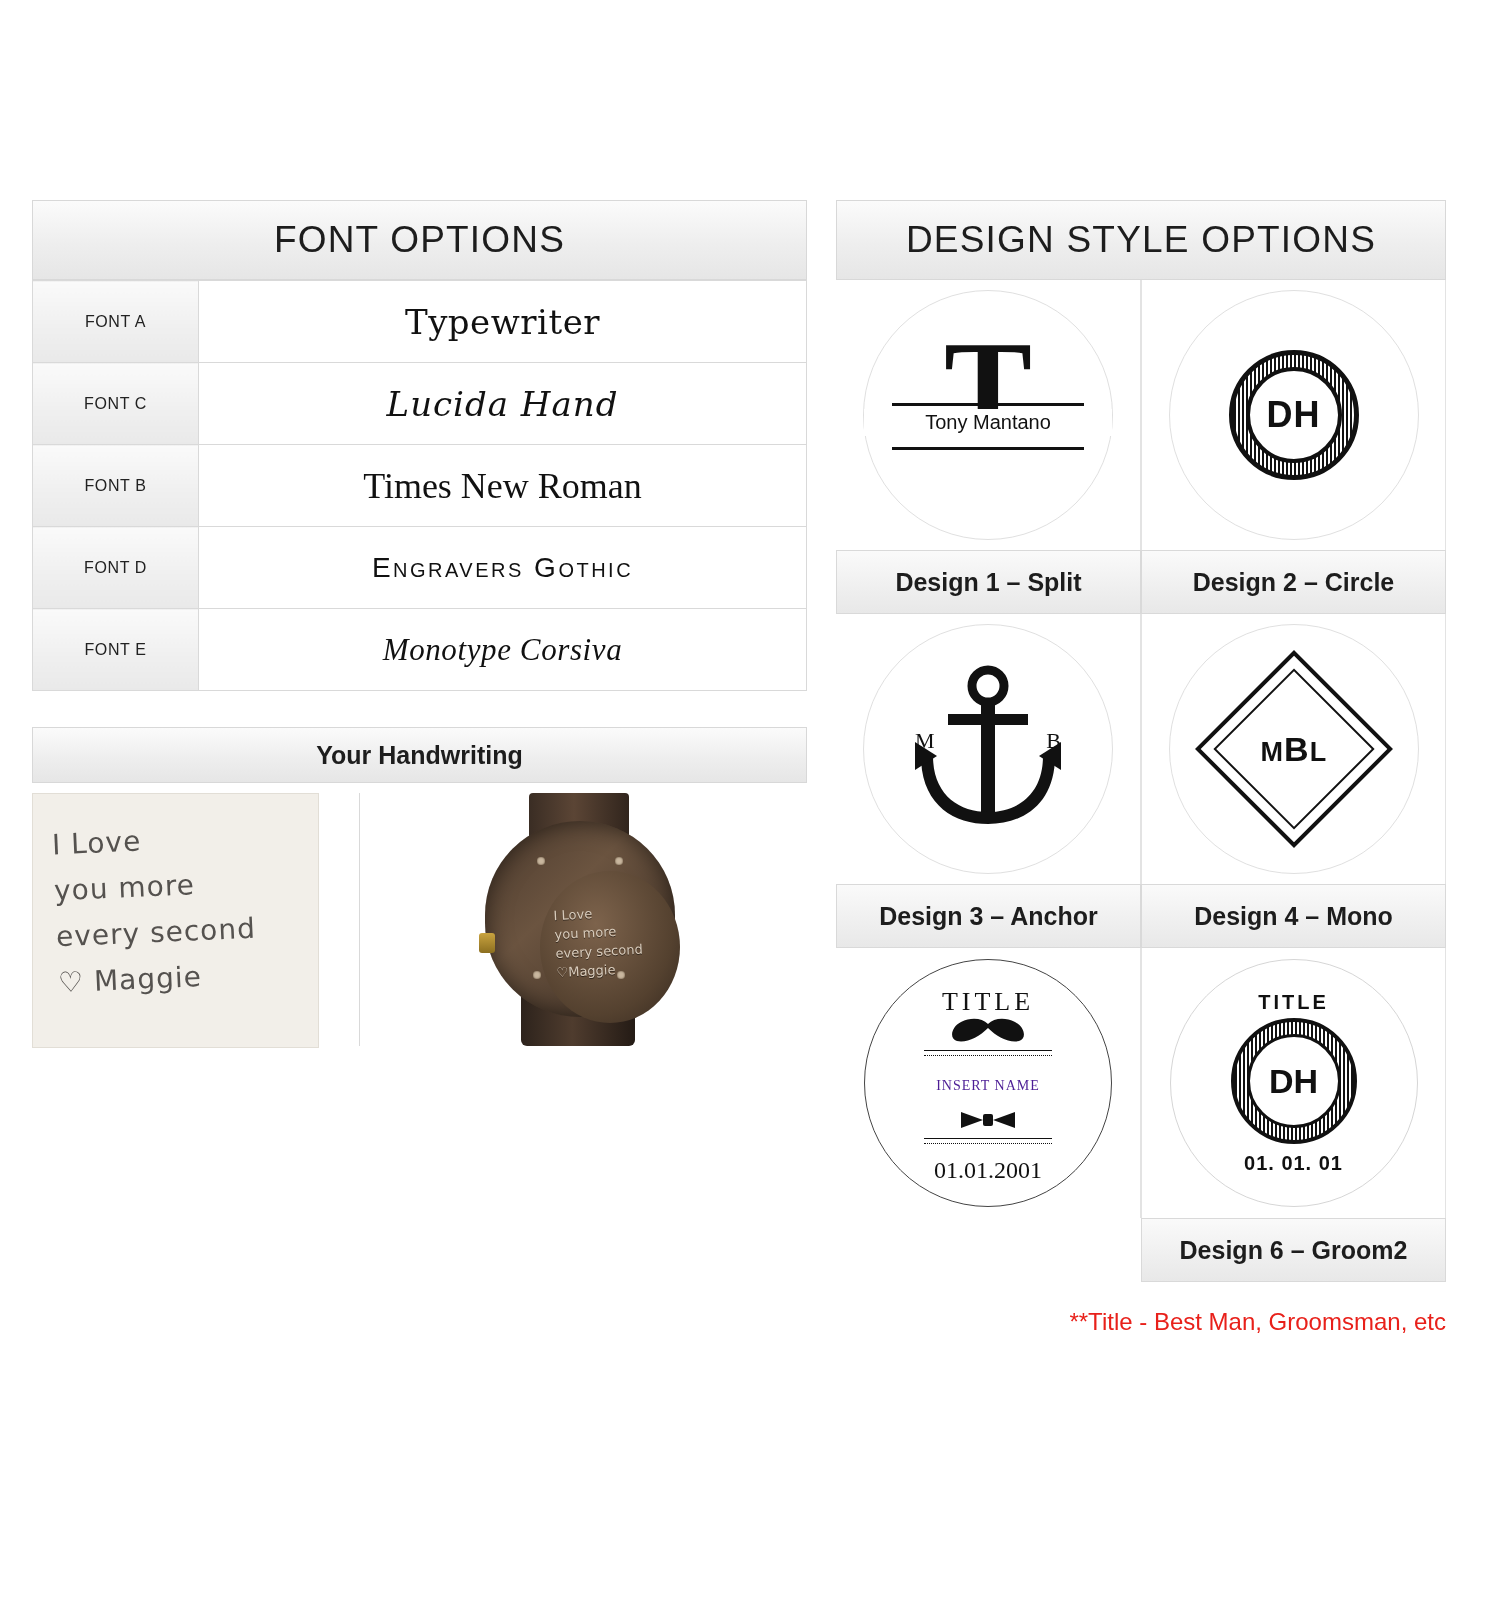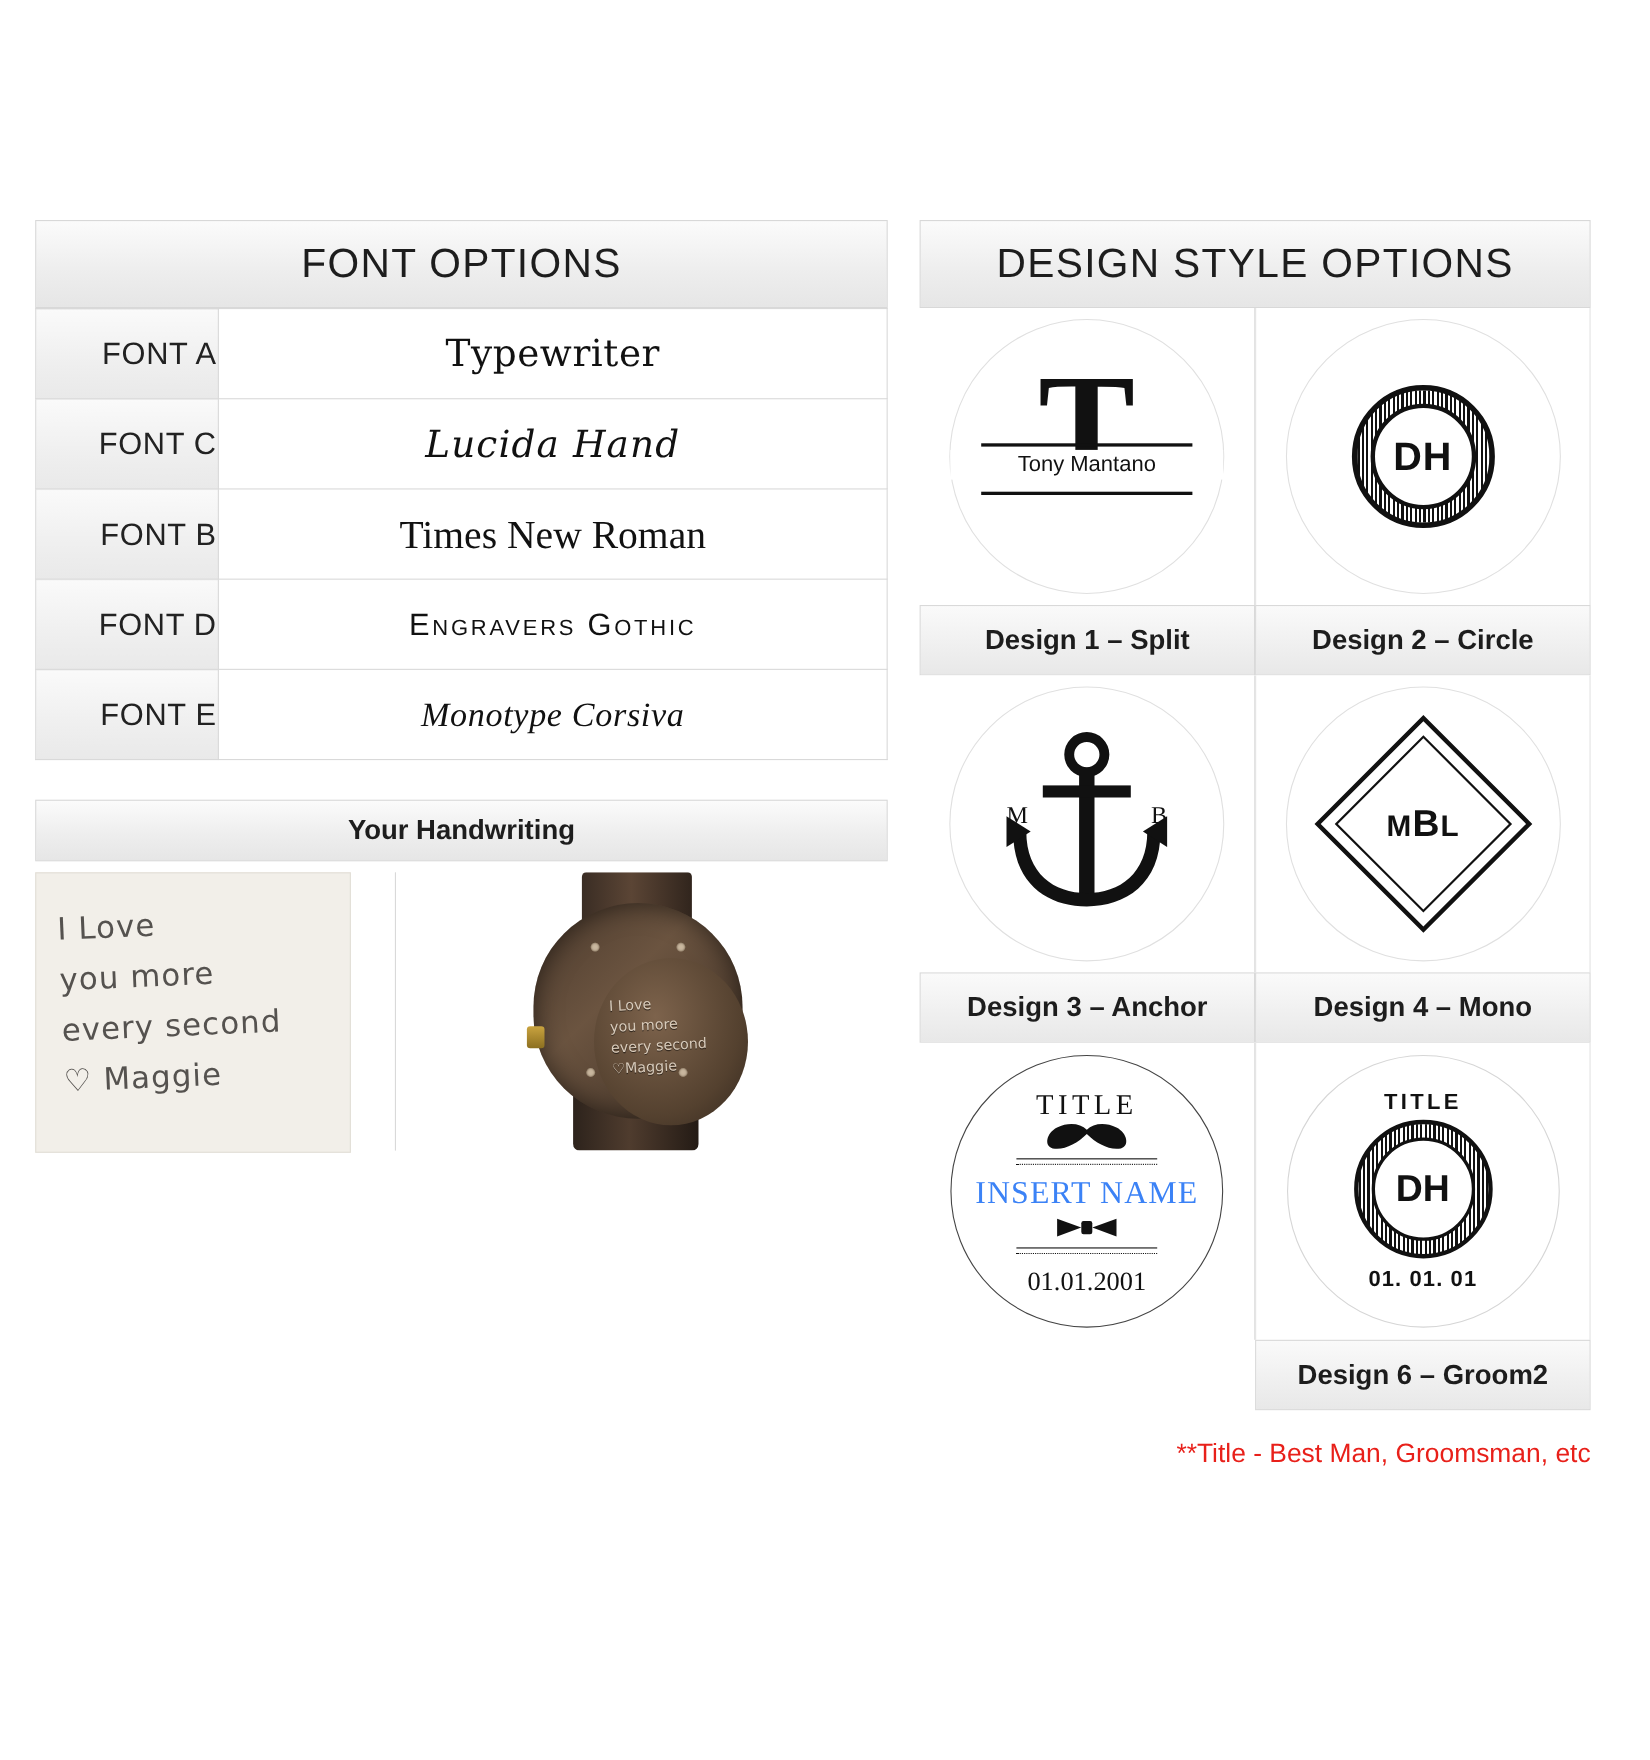--- a/index.html
+++ b/index.html
@@ -43,22 +43,22 @@
     table-layout: fixed;
   }
   .font-table tr { height: 82px; }
   .font-table td {
     border: 1px solid #d9d9d9;
     vertical-align: middle;
   }
   .font-label-cell {
     width: 163px;
     background: linear-gradient(to bottom, #fafafa 0%, #efefef 60%, #e9e9e9 100%);
-    text-align: right;
-    font-size: 28px;
+    text-align: center;
+    font-size: 16px;
     letter-spacing: 0.6px;
     color: #222;
     font-weight: 500;
   }
   .font-sample-cell {
     text-align: center;
     background: #ffffff;
     color: #111;
   }
   .sample-a { font-family: "DejaVu Serif", serif; font-size: 34px; letter-spacing: 0.5px; }
@@ -331,24 +331,24 @@
   }
   .g1-rule {
     width: 128px;
     border-top: 1px solid #111;
     border-bottom: 1px dotted #111;
     height: 4px;
     margin: 7px 0;
   }
   .g1-name {
     font-family: "Liberation Serif", serif;
-    font-size: 29px;
+    font-size: 14px;
     letter-spacing: 1px;
-    color: #3b82f6;
-    margin: 3px 0;
+    color: #4c1d95;
+    margin: 15px 0;
   }
   .g1-date {
     font-family: "Liberation Serif", serif;
     font-size: 24px;
     color: #111;
     margin-top: 6px;
   }
 
   
   .g2 {

